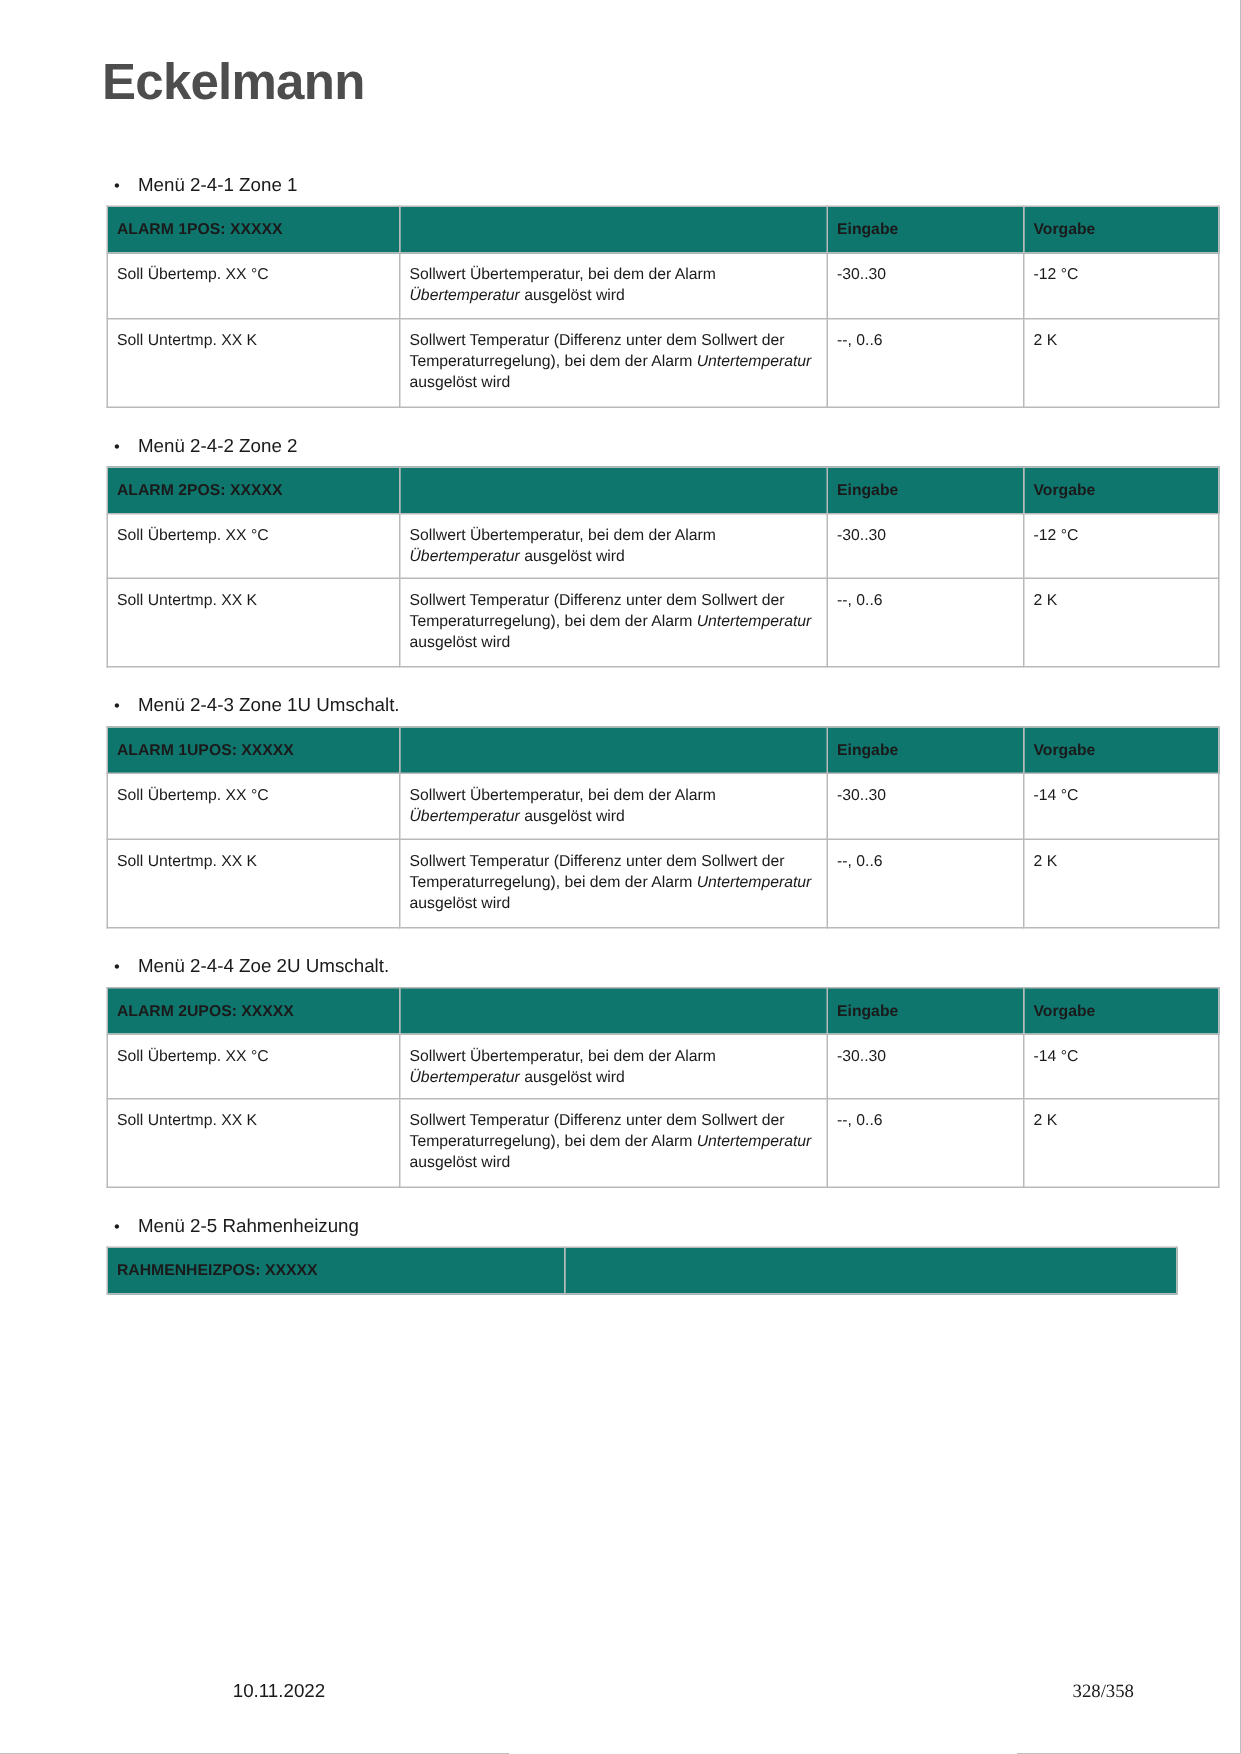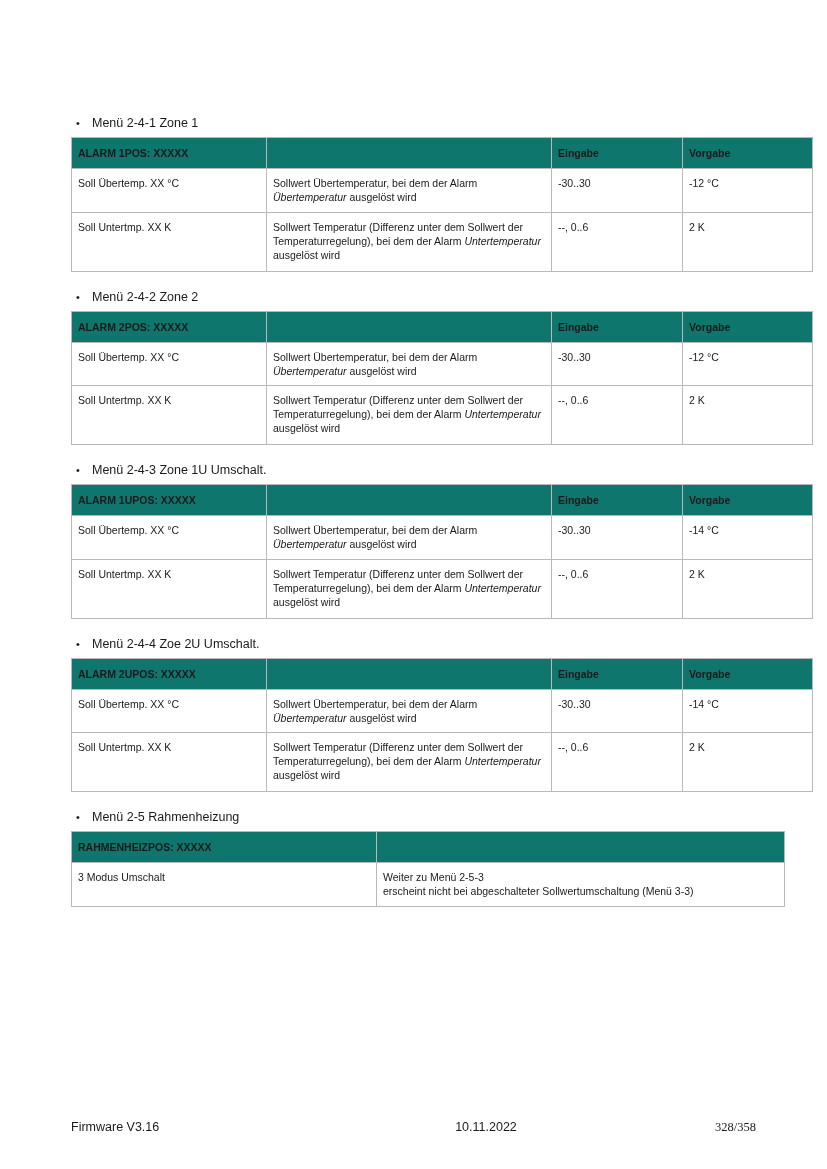--- a/index.html
+++ b/index.html
@@ -92,20 +92,21 @@
   }
   .footer .fw { width: 300px; }
   .footer .dt { width: 230px; text-align: center; }
   .footer .pg { flex: 1; text-align: right; font-weight: normal; font-family: Liberation Serif, serif; }
 </style>
 </head>
 <body>
 
 <div class="page">
 
+  <div class="logo">Eckelmann</div>
 
   <div class="content">
 
     <div class="bullet-line">
       <span class="dot">•</span>
       <span class="txt">Menü 2-4-1 Zone 1</span>
     </div>
     <table class="tbl">
       <thead>
         <tr>
@@ -223,28 +224,23 @@
       <span class="txt">Menü 2-5 Rahmenheizung</span>
     </div>
     <table class="tbl">
       <thead>
         <tr>
           <td class="m1">RAHMENHEIZPOS: XXXXX</td>
           <td class="m2"></td>
         </tr>
       </thead>
       <tbody>
-        <tr>
-          <td class="m1">3 Modus Umschalt</td>
-          <td class="m2"><span>Weiter zu Menü 2-5-3</span><br><span>erscheint nicht bei abgeschalteter Sollwertumschaltung (Menü 3-3)</span></td>
-        </tr>
       </tbody>
     </table>
 
   </div>
 
   <div class="footer">
-    <div class="fw">Firmware V3.16</div>
     <div class="dt">10.11.2022</div>
     <div class="pg">328/358</div>
   </div>
 
 </div>
 
 </body></html>

